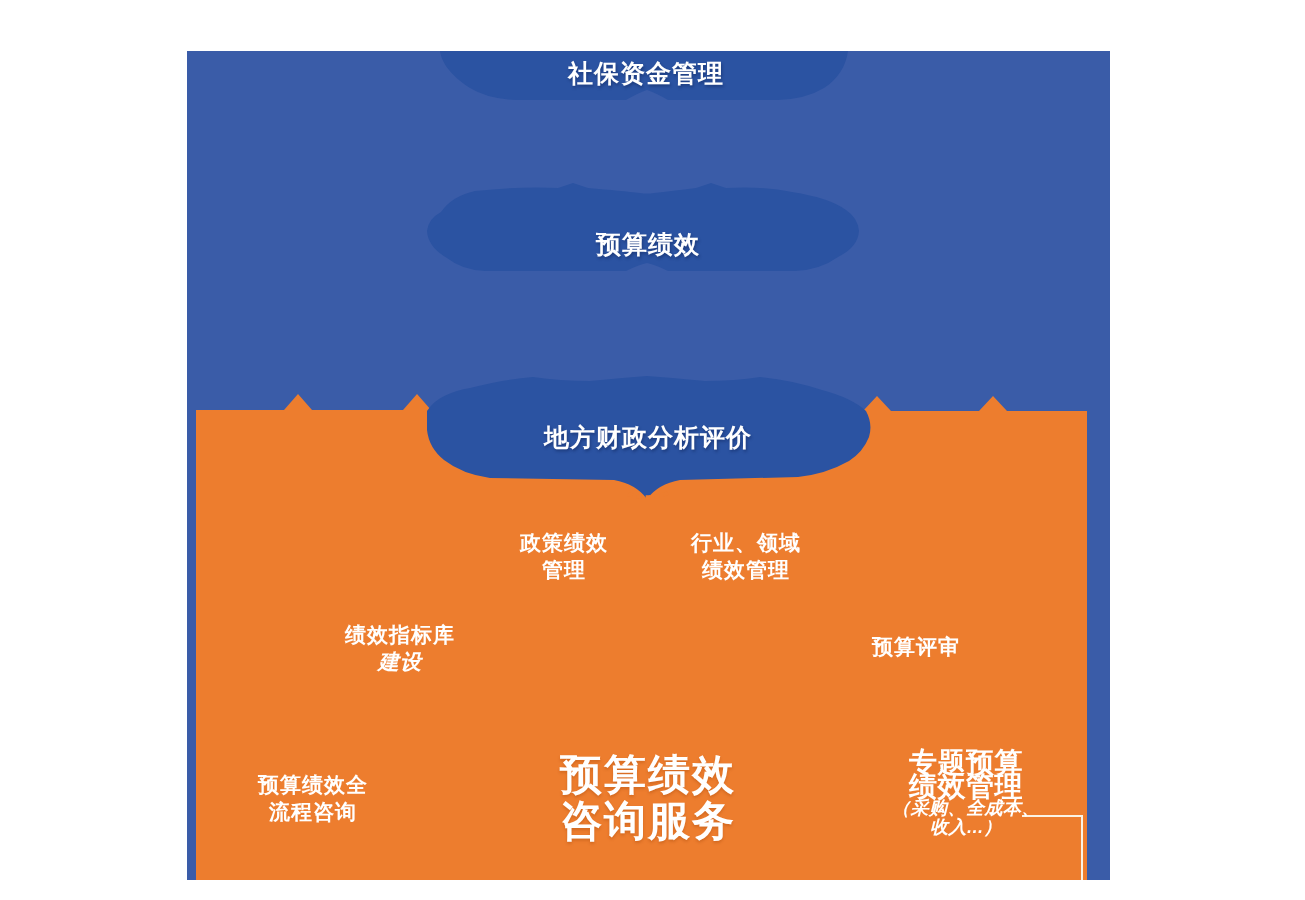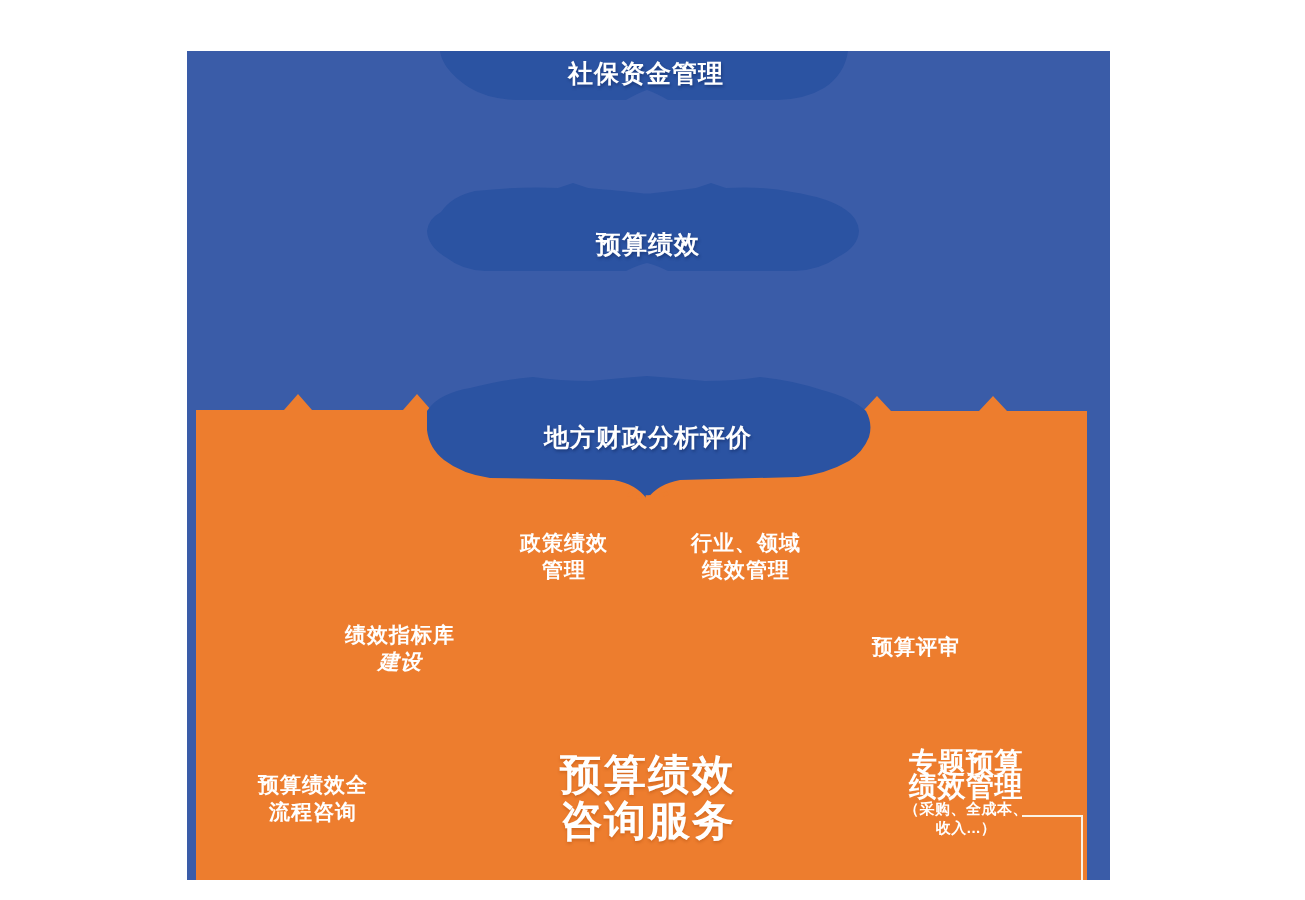--- a/index.html
+++ b/index.html
@@ -14,21 +14,21 @@
     position:absolute;transform:translate(-50%,-50%);
     color:#ffffff;font-weight:bold;text-align:center;white-space:nowrap;
   }
   .cloud-title{
     font-size:25px;letter-spacing:1px;
     text-shadow:1px 2px 3px rgba(12,28,78,.45);
   }
   .orange-label{font-size:21px;line-height:27px;letter-spacing:1px;}
   .special-label{line-height:24px;letter-spacing:.5px;}
   .special-label .big-line{font-size:28px;display:block;line-height:24px;text-align:center;}
-  .special-label .small-line{font-size:15px;display:block;line-height:19px;font-weight:bold;}
+  .special-label .small-line{font-size:18px;display:block;line-height:19px;font-weight:bold;font-style:italic;}
   .main-title{
     font-size:42px;line-height:46px;font-weight:900;letter-spacing:2px;
     text-shadow:0 2px 3px rgba(150,60,0,.30);
   }
 </style>
 </head>
 <body>
 
 <div id="stage">
 

